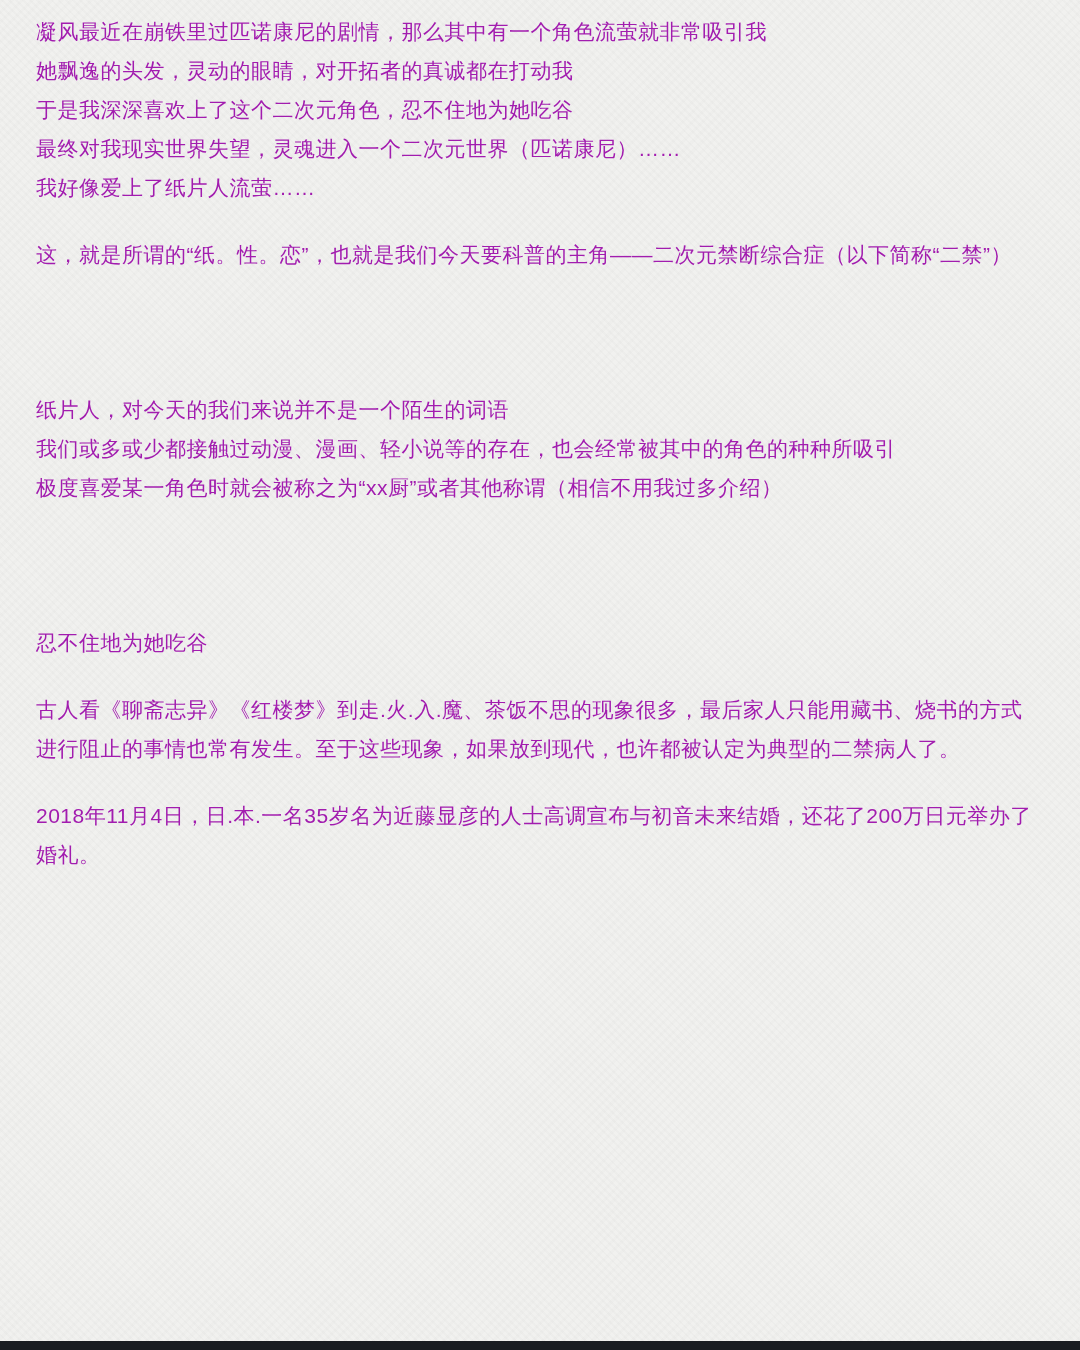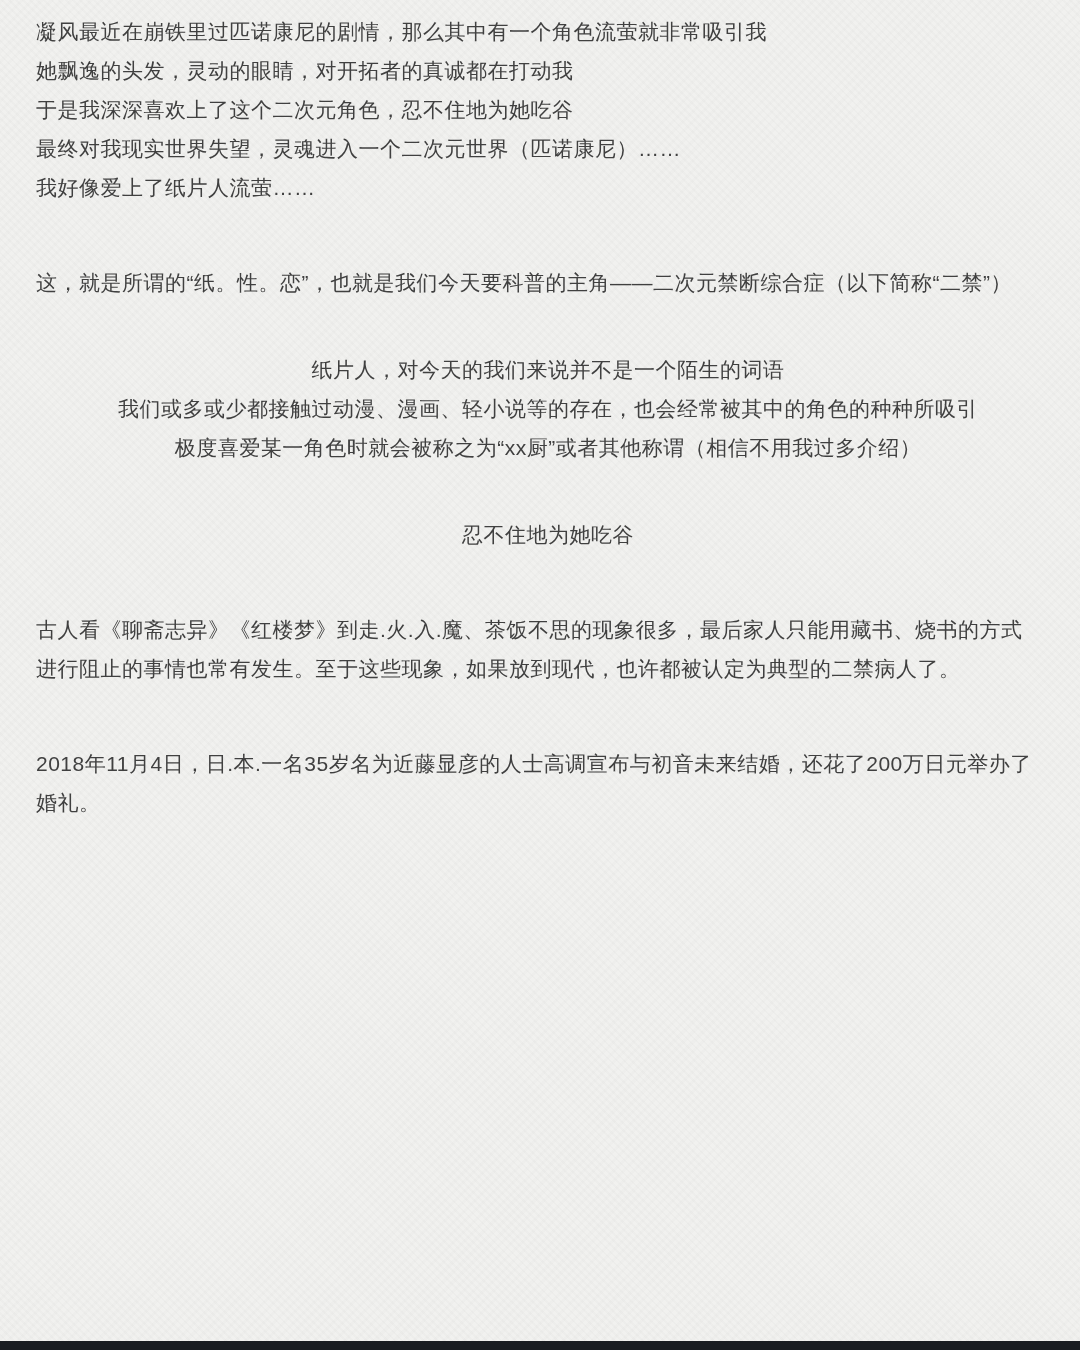--- a/index.html
+++ b/index.html
@@ -6,21 +6,21 @@
     margin: 0;
     padding: 0;
   }
   .page {
     position: relative;
     width: 1080px;
     height: 1350px;
     background-color: #f1f1ef;
     overflow: hidden;
     font-family: "Liberation Sans", "DejaVu Sans", sans-serif;
-    color: #404040;
+    color: #a21caf;
   }
   
   .page::before {
     content: "";
     position: absolute;
     inset: 0;
     background-image:
       repeating-linear-gradient(45deg, rgba(0,0,0,0.014) 0 2px, rgba(255,255,255,0.0) 2px 5px),
       repeating-linear-gradient(-45deg, rgba(0,0,0,0.010) 0 3px, rgba(255,255,255,0.0) 3px 7px);
     pointer-events: none;
@@ -31,22 +31,22 @@
   }
   .para {
     margin: 0;
     font-size: 21px;
     line-height: 39px;
     letter-spacing: 0.5px;
     font-weight: 500;
     white-space: pre-line;
     word-break: keep-all;
   }
-  .gap-1 { margin-top: 56px; }
-  .gap-2 { margin-top: 48px; text-align: center; }
+  .gap-1 { margin-top: 28px; }
+  .gap-2 { margin-top: 116px; }
   .bottom-bar {
     position: absolute;
     left: 0;
     right: 0;
     bottom: 0;
     height: 9px;
     background-color: #191c21;
   }
 </style>
 </head>

